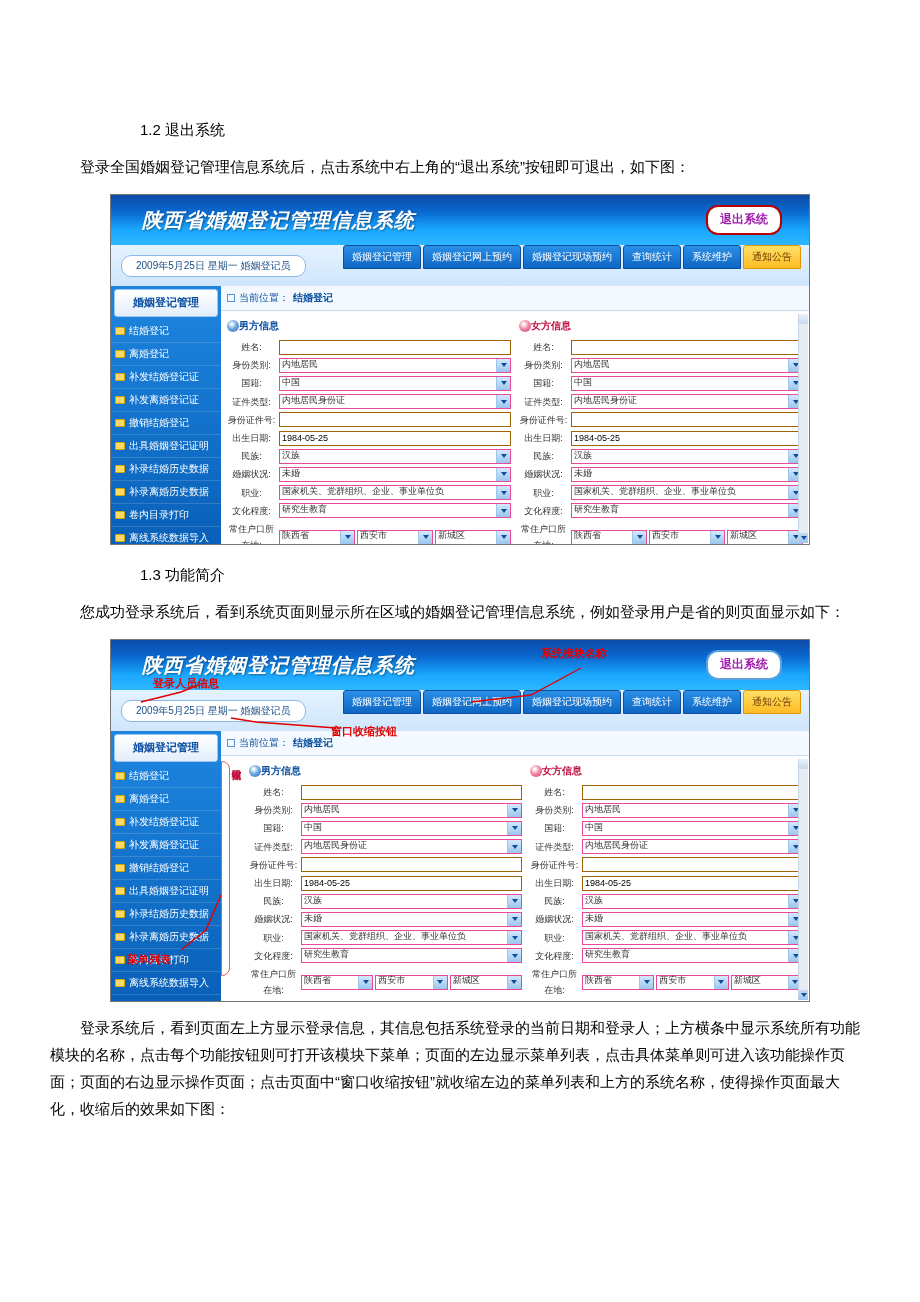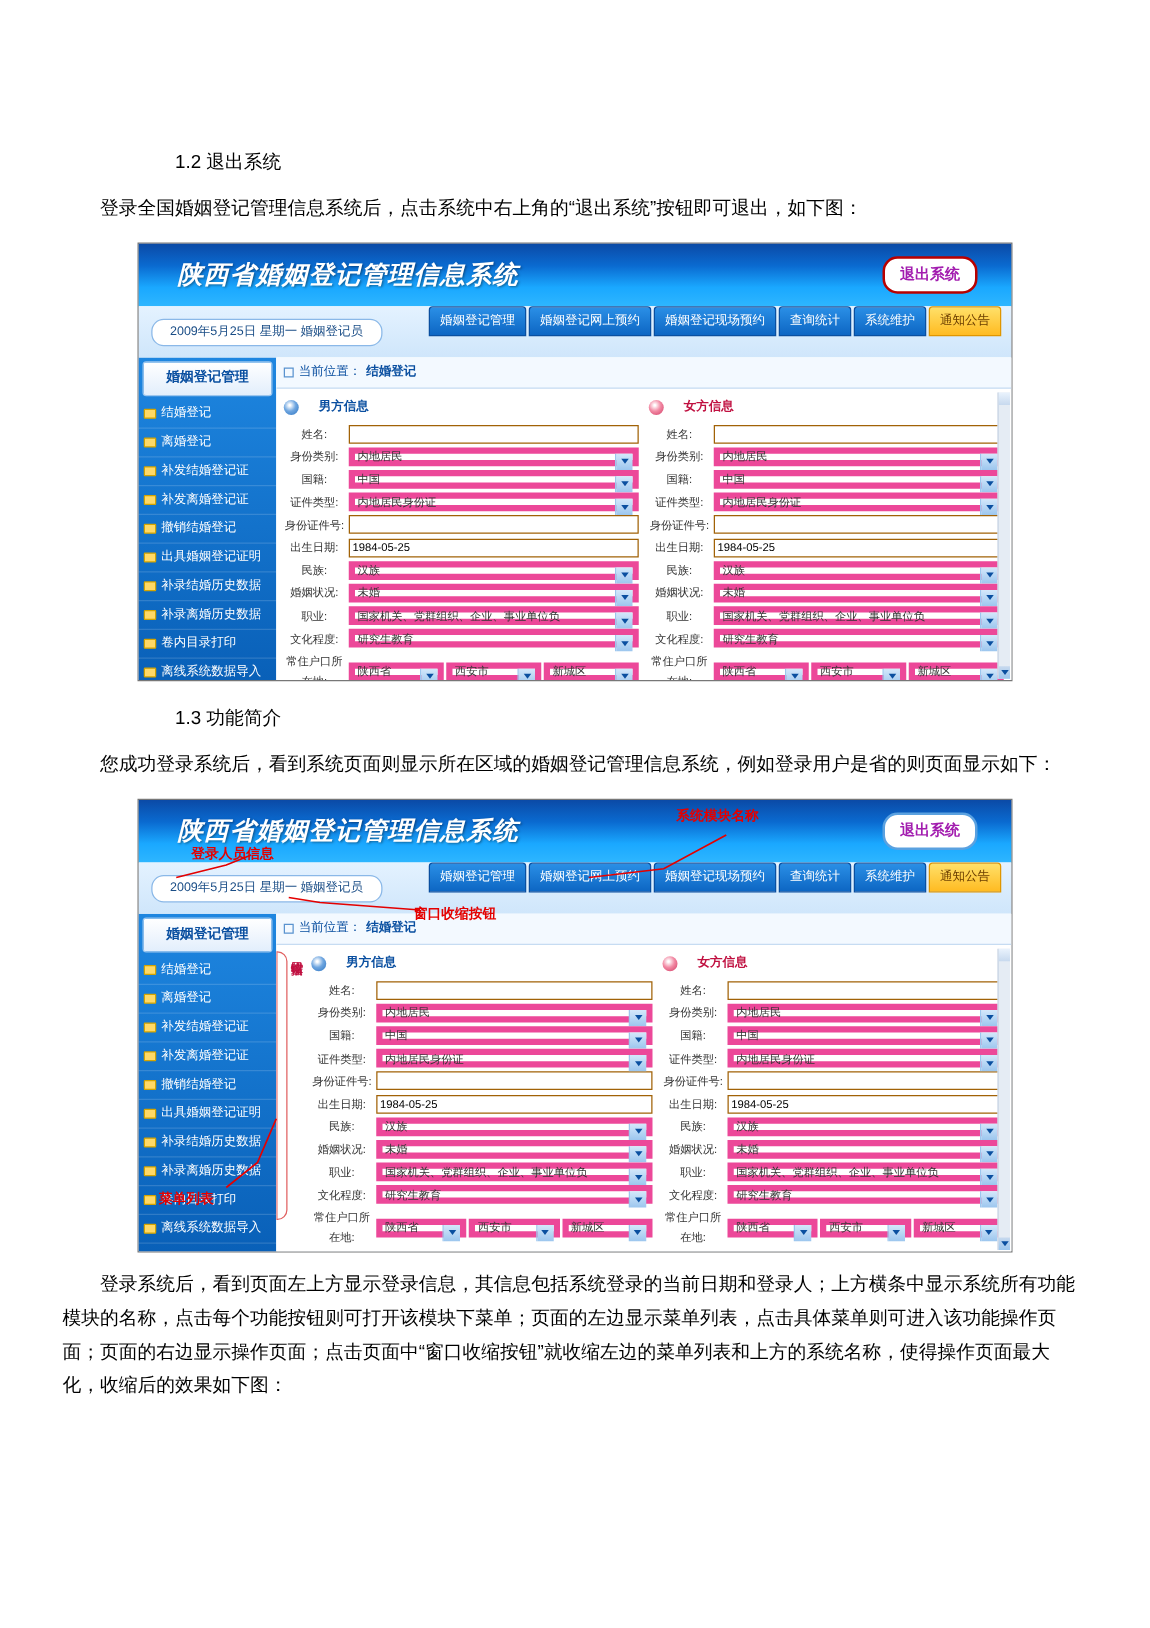--- a/index.html
+++ b/index.html
@@ -19,32 +19,32 @@
     .workspace { display: flex; height: 258px; background: #eaf3fd; }
     .sidebar { width: 110px; background: linear-gradient(180deg,#1e86e0,#0960b8); color: #fff; }
     .side-head { background: linear-gradient(180deg,#fff,#e2eefc); color: #0a4fa0; font-weight: bold; font-size: 11px; text-align: center; padding: 3px 0; border: 1px solid #9cc6ee; margin: 3px; border-radius: 3px; }
     .side-item { display: flex; align-items: center; gap: 4px; padding: 2px 4px; font-size: 10px; border-bottom: 1px solid rgba(255,255,255,.15); cursor: pointer; }
     .folder-ico { width: 10px; height: 8px; background: #ffd966; border: 1px solid #d4a400; border-radius: 1px; }
     .main-panel { flex: 1; background: #fff; overflow: hidden; position: relative; }
     .breadcrumb { font-size: 10px; color: #0a4fa0; padding: 3px 6px; border-bottom: 1px solid #c6dcf2; background: #f3f9ff; display: flex; align-items: center; gap: 4px; }
     .bc-box { width: 8px; height: 8px; border: 1px solid #5a93cf; }
     .form-zone { display: flex; gap: 8px; padding: 4px 6px; }
     .form-col { flex: 1; }
-    .sec-head { display: flex; align-items: center; gap: 16px; padding: 2px 0 4px; }
+    .sec-head { display: flex; align-items: center; gap: 0; padding: 2px 0 4px; }
     .sec-ico { width: 12px; height: 12px; border-radius: 50%; }
     .sec-ico.m { background: radial-gradient(circle at 40% 35%, #fff 6%, #6fa6e0 45%, #2a72c0 100%); }
     .sec-ico.f { background: radial-gradient(circle at 40% 35%, #fff 6%, #f28aa4 45%, #d13862 100%); }
     .sec-title { font-size: 10px; font-weight: bold; }
     .sec-title.m { color: #0a4fa0; }
     .sec-title.f { color: #c01040; }
     .frow { display: flex; align-items: center; margin-bottom: 2px; }
     .flab { width: 52px; text-align: center; font-size: 9px; color: #333; padding-right: 3px; flex-shrink: 0; }
     .fval { flex: 1; display: flex; gap: 2px; }
     .inp { flex: 1; height: 15px; border: 1px solid #a16207; background: #fff; font-size: 9px; padding: 0 2px; min-width: 0; }
-    .sel { flex: 1; height: 15px; border: 5px solid #ec4899; background: #fff; position: relative; font-size: 9px; padding: 0 2px; min-width: 0; display: flex; align-items: center; }
+    .sel { flex: 1; height: 15px; border: 1px solid #ec4899; background: #fff; position: relative; font-size: 9px; padding: 0 2px; min-width: 0; display: flex; align-items: flex-end; }
     .sel-arrow { position: absolute; right: 0; top: 0; width: 14px; height: 13px; background: linear-gradient(180deg,#d4e8fb,#9cc6ee); border-left: 1px solid #9cc6ee; display: flex; align-items: center; justify-content: center; }
     .sel-arrow::after { content: ""; width: 0; height: 0; border-left: 3px solid transparent; border-right: 3px solid transparent; border-top: 4px solid #0a4fa0; }
     .tri-sel { display: flex; gap: 2px; flex: 1; }
     .tri-sel .sel { flex: 1; }
     .scroll-ind { position: absolute; right: 1px; top: 28px; bottom: 1px; width: 10px; background: #e5ecf4; border-left: 1px solid #c7d4e4; }
     .scroll-ind::before { content: ""; position: absolute; top: 0; left: 0; right: 0; height: 10px; background: linear-gradient(180deg,#eaf3fd,#c7d9ee); }
     .scroll-ind .arr-dn { position: absolute; bottom: 0; left: 0; right: 0; height: 10px; background: linear-gradient(180deg,#c7d9ee,#9cc6ee); display: flex; align-items: center; justify-content: center; }
     .scroll-ind .arr-dn::after { content: ""; width: 0; height: 0; border-left: 3px solid transparent; border-right: 3px solid transparent; border-top: 4px solid #0a4fa0; }
     .anno { position: absolute; color: #e40000; font-size: 11px; font-weight: bold; pointer-events: none; }
     .anno-line { stroke: #e40000; fill: none; stroke-width: 1.4; }

